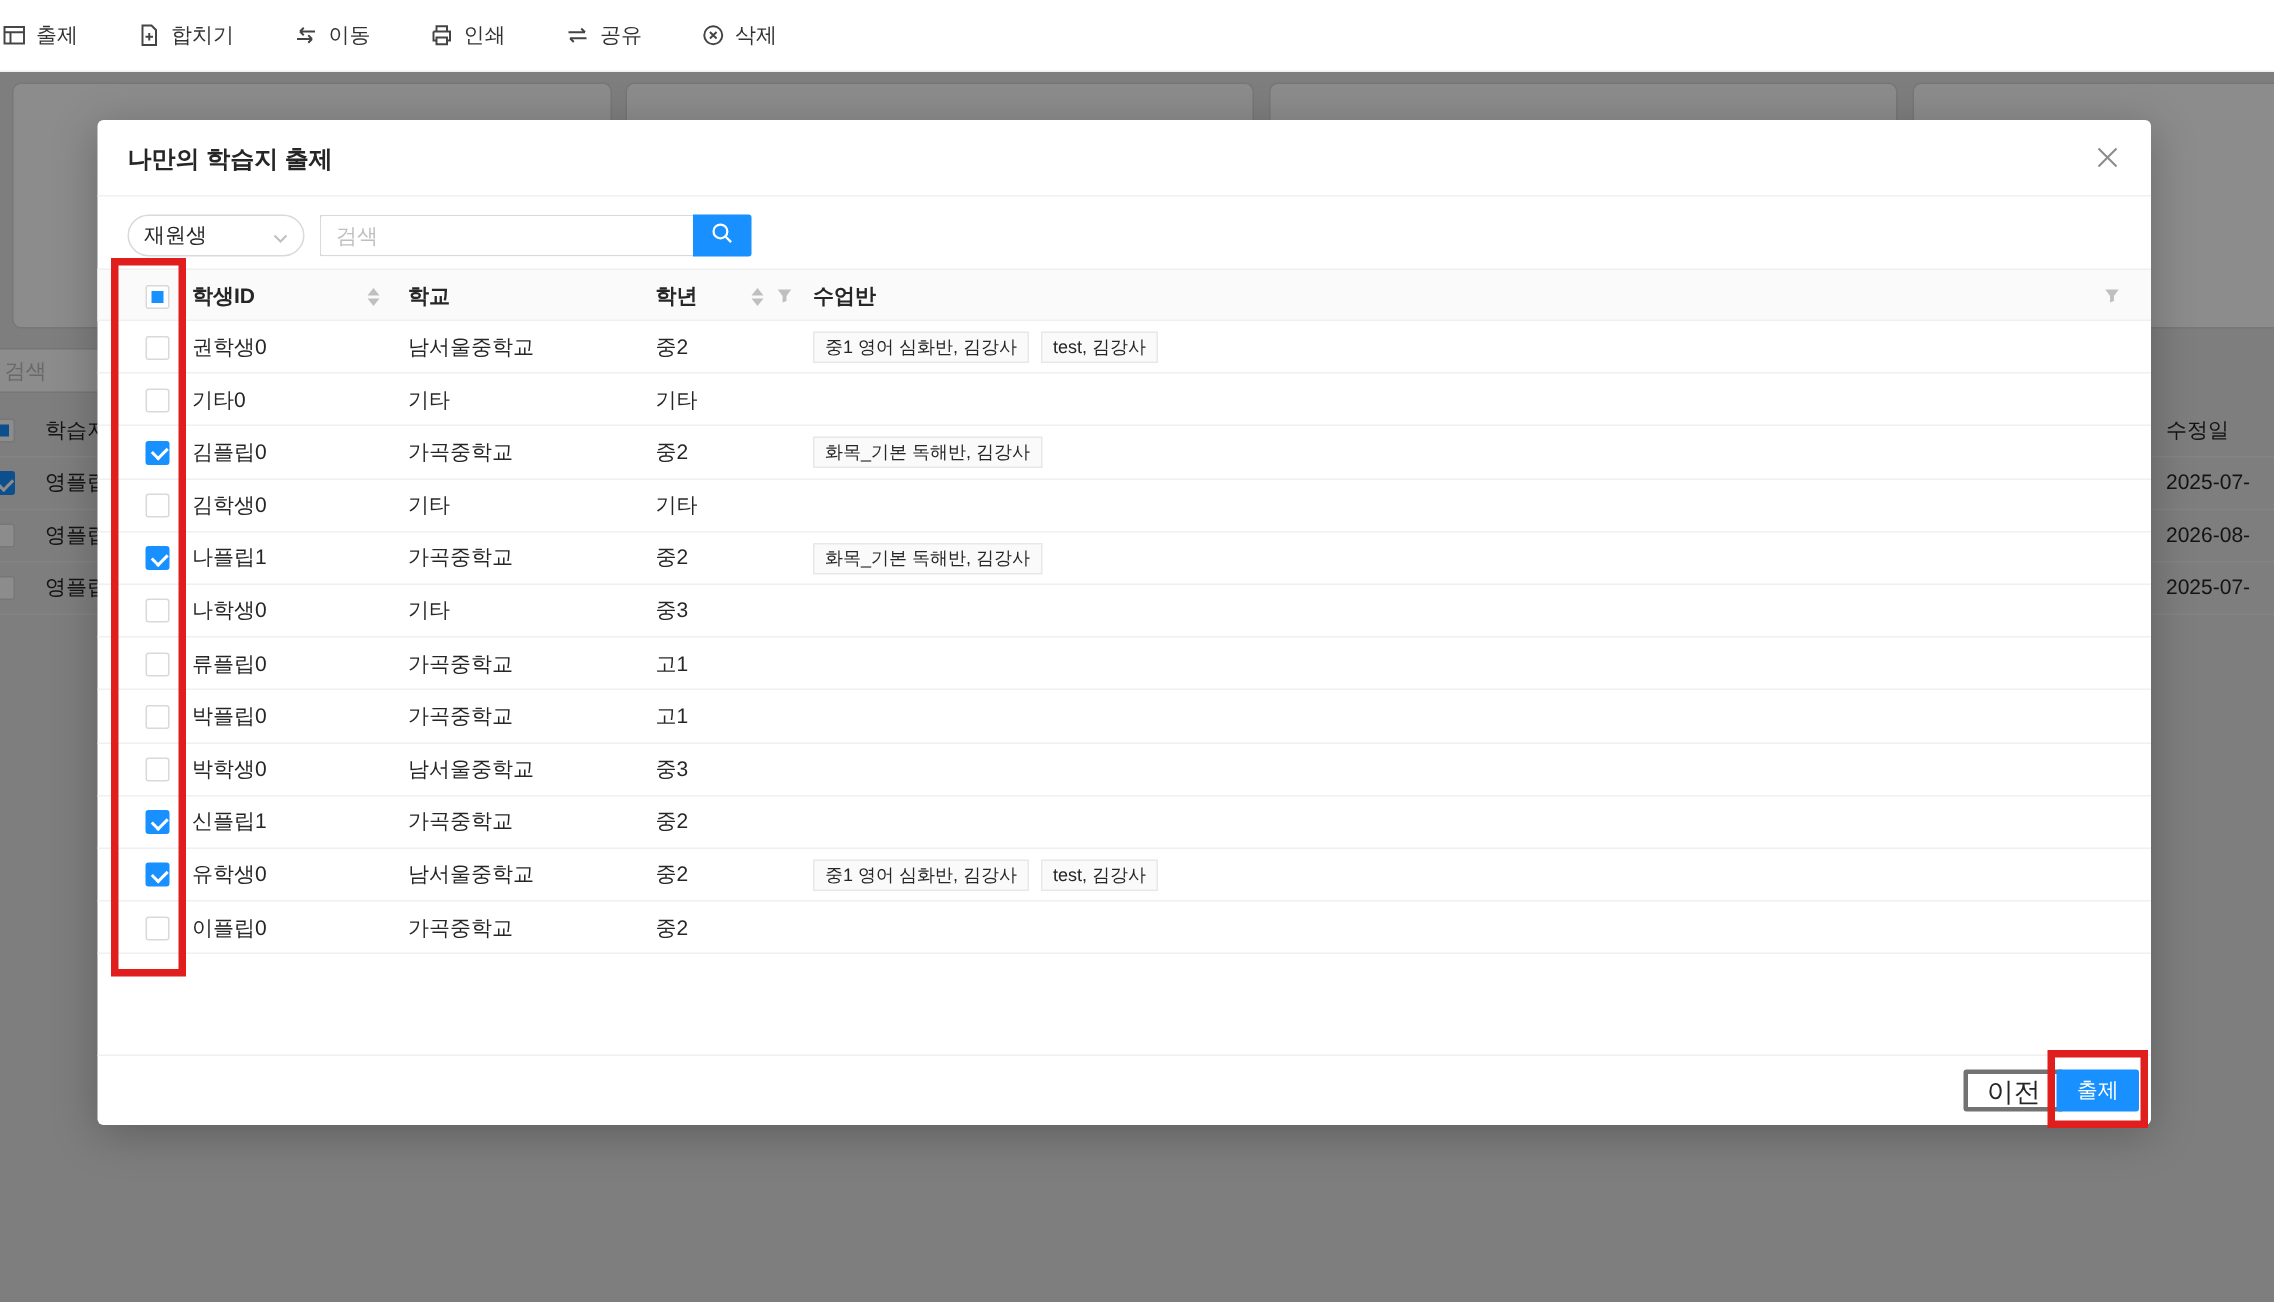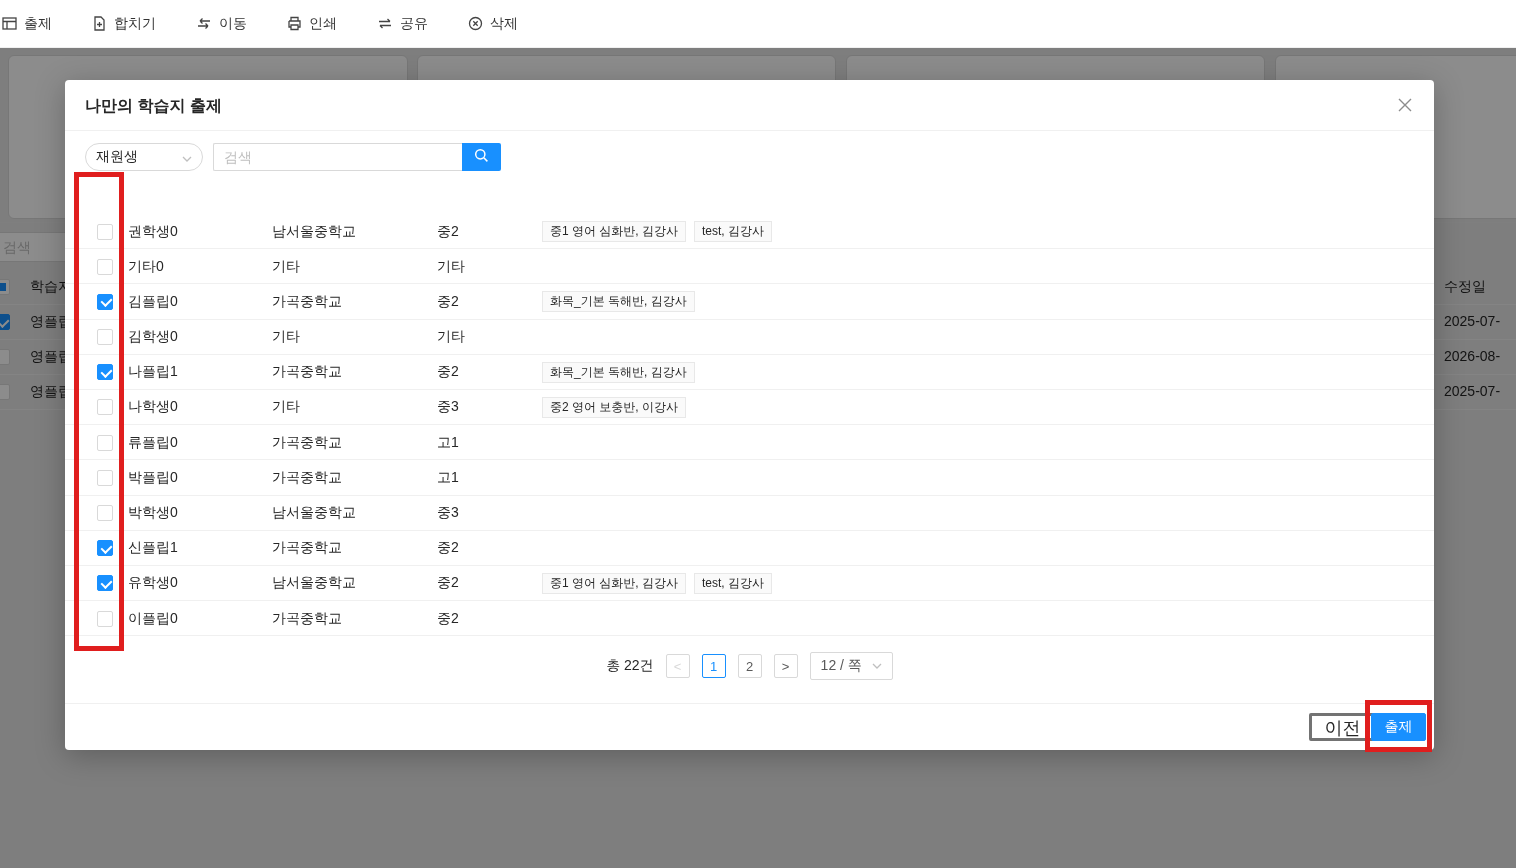--- a/index.html
+++ b/index.html
@@ -190,20 +190,47 @@
     <input class="ctl-input" placeholder="검색" style="">
     <button class="ctl-search-btn">
       <span>
         <svg width="15" height="15" viewBox="0 0 15 15">
             <circle cx="6.3" cy="6.3" r="4.6" fill="none" stroke="#fff" stroke-width="1.5"></circle>
             <path d="M9.8 9.8 L13.4 13.4" stroke="#fff" stroke-width="1.5"></path>
           </svg>
       </span>
     </button>
 
+    <div class="m-thead">
+      <div class="cell c-cb">
+          <span class="cb indet"></span>
+        </div>
+      <div class="cell c-id">학생ID</div>
+      <div class="sorter" style="left:180px;">
+          <span class="up"></span>
+          <span class="dn"></span>
+        </div>
+      <div class="cell c-sch">학교</div>
+      <div class="cell c-grd">학년</div>
+      <div class="sorter" style="left:436px;">
+          <span class="up"></span>
+          <span class="dn"></span>
+        </div>
+      <div class="funnel" style="left:452px;">
+        <svg width="12" height="12" viewBox="0 0 12 12">
+            <path d="M1.5 2h9L7.3 6.3V9.6L4.7 10.7V6.3z" fill="#bfbfbf"></path>
+          </svg>
+      </div>
+      <div class="cell c-cls">수업반</div>
+      <div class="funnel" style="left:1337px;">
+        <svg width="12" height="12" viewBox="0 0 12 12">
+            <path d="M1.5 2h9L7.3 6.3V9.6L4.7 10.7V6.3z" fill="#bfbfbf"></path>
+          </svg>
+      </div>
+    </div>
 
     <div class="m-rows" id="m-rows">
         <div class="m-row">
           <div class="cell c-cb">
             <span class="cb "></span>
           </div>
           <div class="cell c-id">권학생0</div>
           <div class="cell c-sch">남서울중학교</div>
           <div class="cell c-grd">중2</div>
           <div class="cell c-cls">
@@ -251,23 +278,20 @@
             <span class="tag">화목_기본 독해반, 김강사</span>
           </div>
         </div>
         <div class="m-row">
           <div class="cell c-cb">
             <span class="cb "></span>
           </div>
           <div class="cell c-id">나학생0</div>
           <div class="cell c-sch">기타</div>
           <div class="cell c-grd">중3</div>
-          <div class="cell c-cls">
-            <span class="tag">중2 영어 보충반, 이강사</span>
-          </div>
         </div>
         <div class="m-row">
           <div class="cell c-cb">
             <span class="cb "></span>
           </div>
           <div class="cell c-id">류플립0</div>
           <div class="cell c-sch">가곡중학교</div>
           <div class="cell c-grd">고1</div>
           <div class="cell c-cls"></div>
         </div>
@@ -314,35 +338,20 @@
           <div class="cell c-cb">
             <span class="cb "></span>
           </div>
           <div class="cell c-id">이플립0</div>
           <div class="cell c-sch">가곡중학교</div>
           <div class="cell c-grd">중2</div>
           <div class="cell c-cls"></div>
         </div>
       </div>
 
-    <div class="m-pager">
-      <span>총 22건</span>
-      <span class="pg-btn disabled">&lt;</span>
-      <span id="pg-pages" style="display:flex;gap:12px;">
-          <span class="pg-btn active">1</span>
-          <span class="pg-btn">2</span>
-        </span>
-      <span class="pg-btn">&gt;</span>
-      <span class="pg-size">
-        <span>12 / 쪽</span>
-        <svg width="10" height="6" viewBox="0 0 10 6">
-            <path d="M1 1 L5 5 L9 1" fill="none" stroke="#bfbfbf" stroke-width="1.3"></path>
-          </svg>
-      </span>
-    </div>
 
     <div class="m-fdiv"></div>
     <button class="btn-prev">이전</button>
     <button class="btn-submit">출제</button>
   </div>
 
   <div class="anno anno-col"></div>
   <div class="anno anno-btn"></div>
 
 </div>

